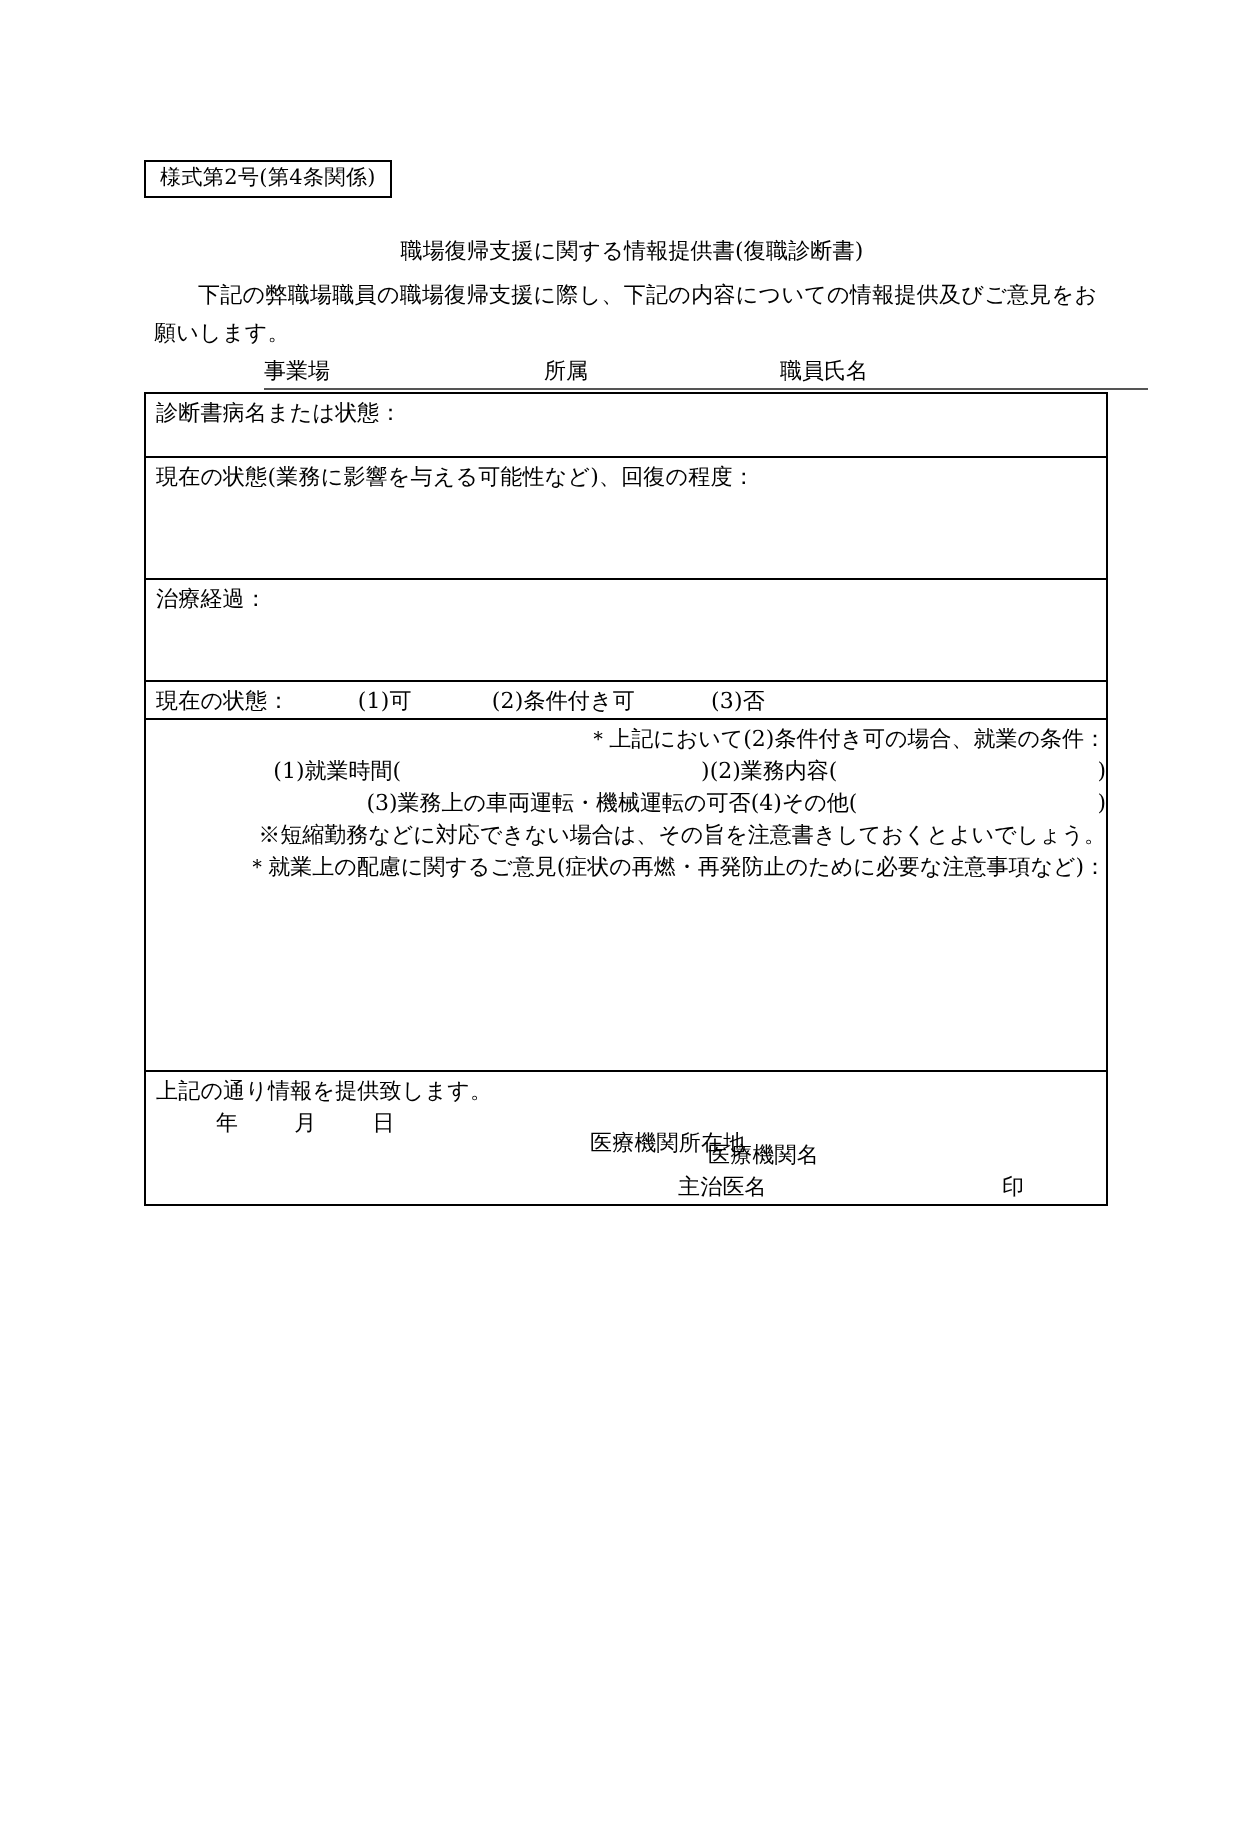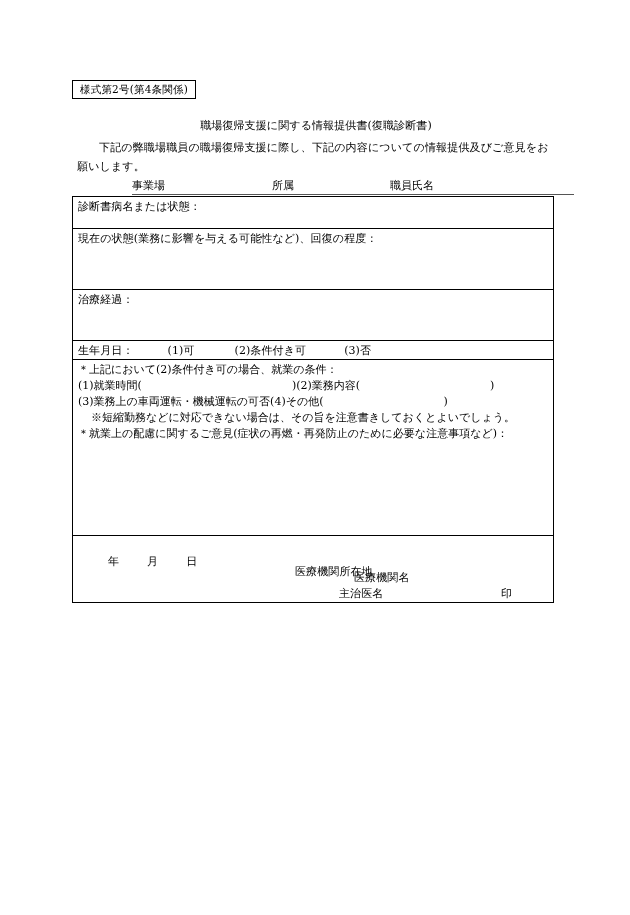--- a/index.html
+++ b/index.html
@@ -125,21 +125,21 @@
   .r-diagnosis { height: 32px; }
   .r-current { height: 61px; }
   .r-course { height: 51px; }
   .r-continue { height: 45px; }
   .r-workable { height: 19px; }
   .r-workable .seg2 { padding-left: 34px; }
   .r-workable .seg3 { padding-left: 40px; }
   .r-workable .seg4 { padding-left: 38px; }
 
   .r-conditions { height: 176px; }
-  .r-conditions .c-line { white-space: nowrap; }
+  .r-conditions .c-line { white-space: nowrap; text-align: right; }
   .r-conditions .c2 .gap-a { padding-left: 150px; }
   .r-conditions .c2 .gap-b { padding-left: 130px; }
   .r-conditions .c3 .gap-c { padding-left: 120px; }
   .r-conditions .c4 { text-indent: 13px; }
 
   .r-footer { height: 66px; padding-top: 3px; }
   .r-footer .f-line1 { position: absolute; left: 5px; top: 2px; }
   .r-footer .f-date {
     position: absolute; left: 35px; top: 18px; white-space: nowrap;
   }
@@ -178,37 +178,38 @@
       <span class="line">現在の状態(業務に影響を与える可能性など)、回復の程度：</span>
     </div>
 
     <div class="row r-course">
       <span class="line">治療経過：</span>
     </div>
 
 
     <div class="row r-workable">
       <span class="line">
-        <span>生年月日：</span><span class="seg2">(1)可</span><span class="seg3">(2)条件付き可</span><span class="seg4">(3)否</span>
+        <span>現在の状態：</span><span class="seg2">(1)可</span><span class="seg3">(2)条件付き可</span><span class="seg4">(3)否</span>
       </span>
     </div>
 
     <div class="row r-conditions">
       <div class="c-line c1">＊上記において(2)条件付き可の場合、就業の条件：</div>
       <div class="c-line c2">
         <span>(1)就業時間(</span><span class="gap-a">)</span><span>(2)業務内容(</span><span class="gap-b">)</span>
       </div>
       <div class="c-line c3">
         <span>(3)業務上の車両運転・機械運転の可否</span><span>(4)その他(</span><span class="gap-c">)</span>
       </div>
       <div class="c-line c4">※短縮勤務などに対応できない場合は、その旨を注意書きしておくとよいでしょう。</div>
       <div class="c-line c5">＊就業上の配慮に関するご意見(症状の再燃・再発防止のために必要な注意事項など)：</div>
     </div>
 
     <div class="row r-footer">
+      <span class="line f-line1">上記の通り情報を提供致します。</span>
       <span class="line f-date">
         <span>年</span><span class="sp-m">月</span><span class="sp-d">日</span>
       </span>
       <span class="line f-addr">医療機関所在地</span>
       <span class="line f-org">医療機関名</span>
       <span class="line f-doc">主治医名</span>
       <span class="line f-seal">印</span>
     </div>
 
   </div>

